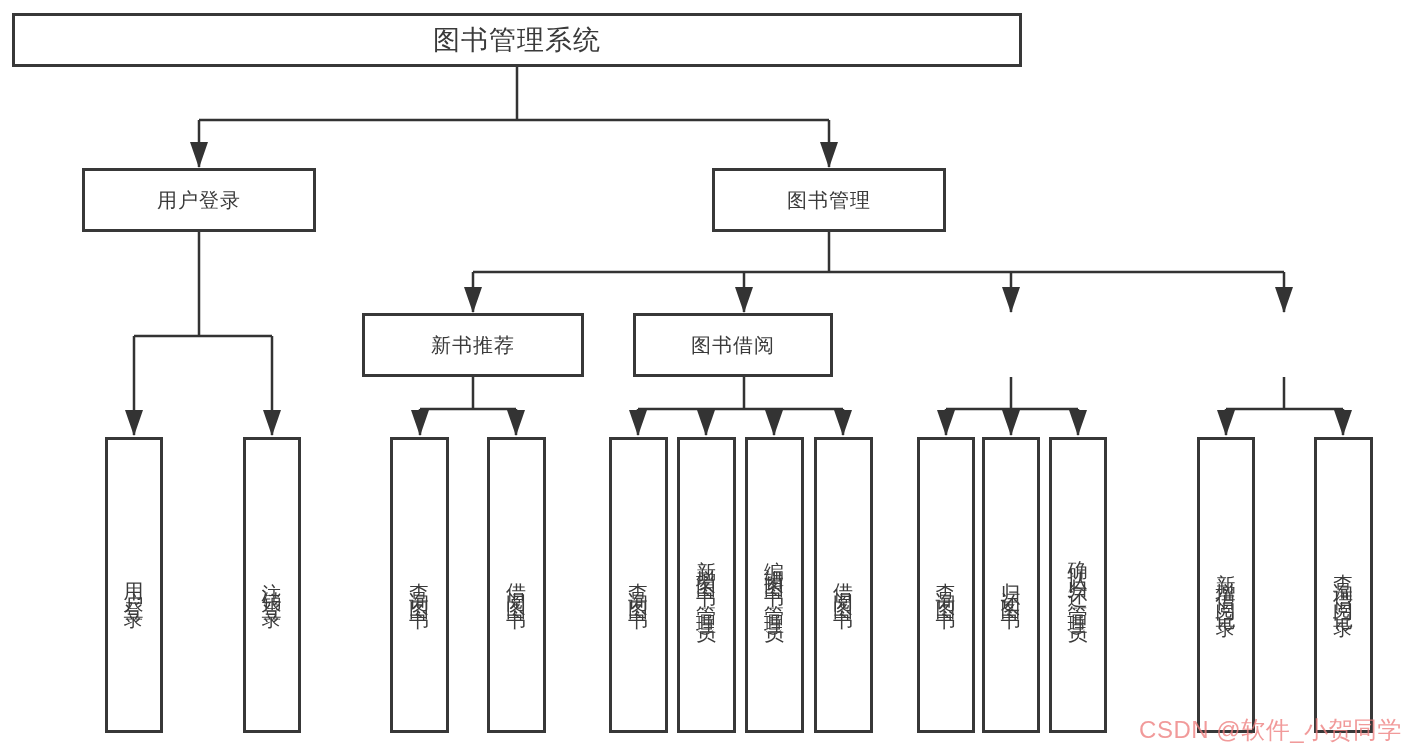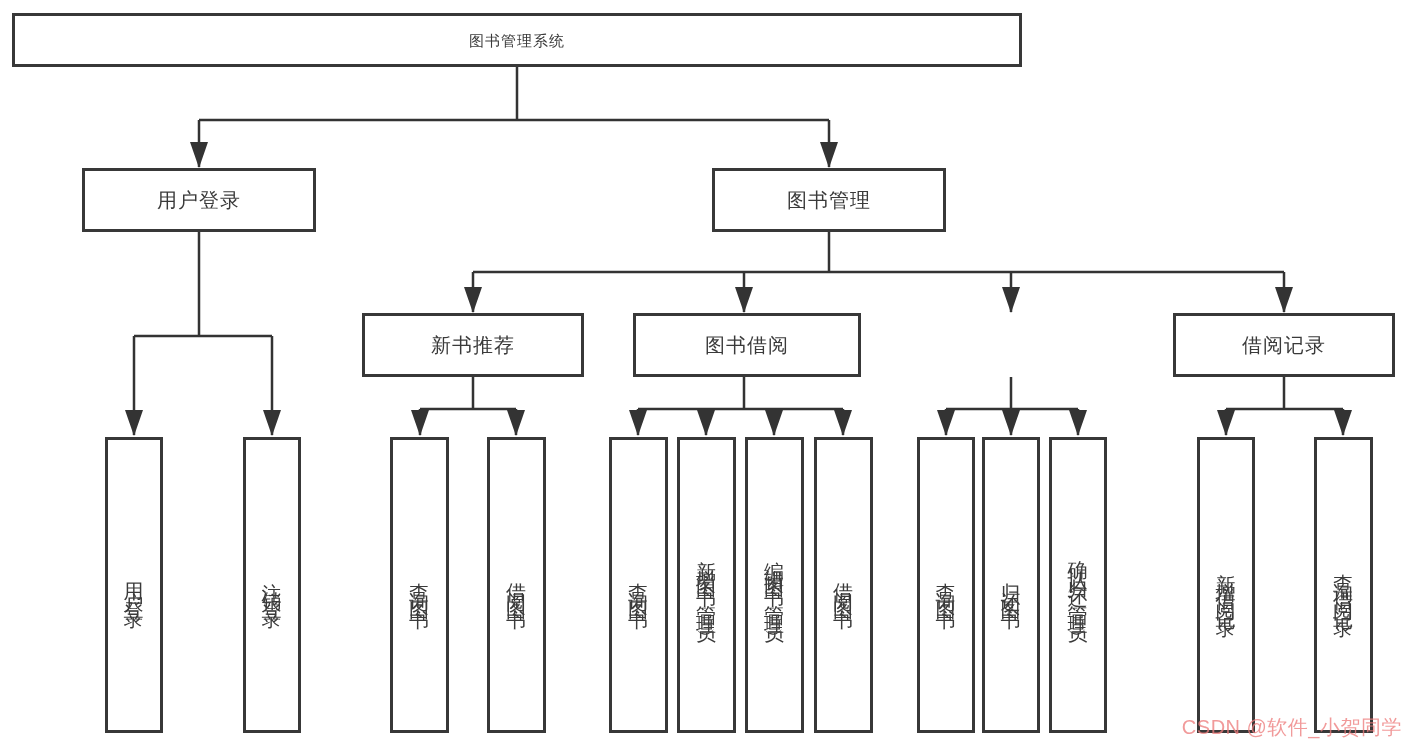--- a/index.html
+++ b/index.html
@@ -18,33 +18,33 @@
     background:#ffffff;
     border:3px solid #383838;
     color:#3a3a3a;
     display:flex;
     align-items:center;
     justify-content:center;
     font-size:20px;
     line-height:1;
     z-index:2;
   }
-  .root{font-size:15px;letter-spacing:1px;}
+  .root{font-size:27px;letter-spacing:1px;}
   .h{letter-spacing:1px;}
   .vert{
     writing-mode:vertical-lr;
     text-orientation:mixed;
     letter-spacing:9px;
     font-size:20px;
   }
   .watermark{
     position:absolute;
     top:714px;
     right:3px;
-    font-size:20px;
+    font-size:24px;
     letter-spacing:0.5px;
     color:rgba(237,125,125,0.78);
     z-index:3;
     white-space:nowrap;
   }
 </style>
 </head>
 <body>
 
 <div class="stage">
@@ -88,22 +88,21 @@
       <line x1="1343" y1="409" x2="1343" y2="435" marker-end="url(#arw)"></line>
     </g>
   </svg>
 
   <div class="box root h" style="left:12px;top:13px;width:1010px;height:54px">图书管理系统</div>
 
   <div class="box h" style="left:82px;top:168px;width:234px;height:64px">用户登录</div>
   <div class="box h" style="left:362px;top:313px;width:222px;height:64px">新书推荐</div>
 
   <div class="box h" style="left:712px;top:168px;width:234px;height:64px">图书管理</div>
-  <div class="box h" style="left:633px;top:313px;width:228px;height:64px">图书借阅</div>
-  <div class="box h" style="left:1173px;top:313px;width:222px;height:64px">借阅记录</div>
+  <div class="box h" style="left:633px;top:313px;width:200px;height:64px">图书借阅</div>
 
   <div class="box vert" style="left:105px;top:437px;width:58px;height:296px">用户登录</div>
   <div class="box vert" style="left:243px;top:437px;width:58px;height:296px">注销登录</div>
 
   <div class="box vert" style="left:390px;top:437px;width:59px;height:296px">查询图书</div>
   <div class="box vert" style="left:487px;top:437px;width:59px;height:296px">借阅图书</div>
 
   <div class="box vert" style="left:609px;top:437px;width:59px;height:296px">查询图书</div>
   <div class="box vert" style="left:677px;top:437px;width:59px;height:296px">新增图书（管理员）</div>
   <div class="box vert" style="left:745px;top:437px;width:59px;height:296px">编辑图书（管理员）</div>

